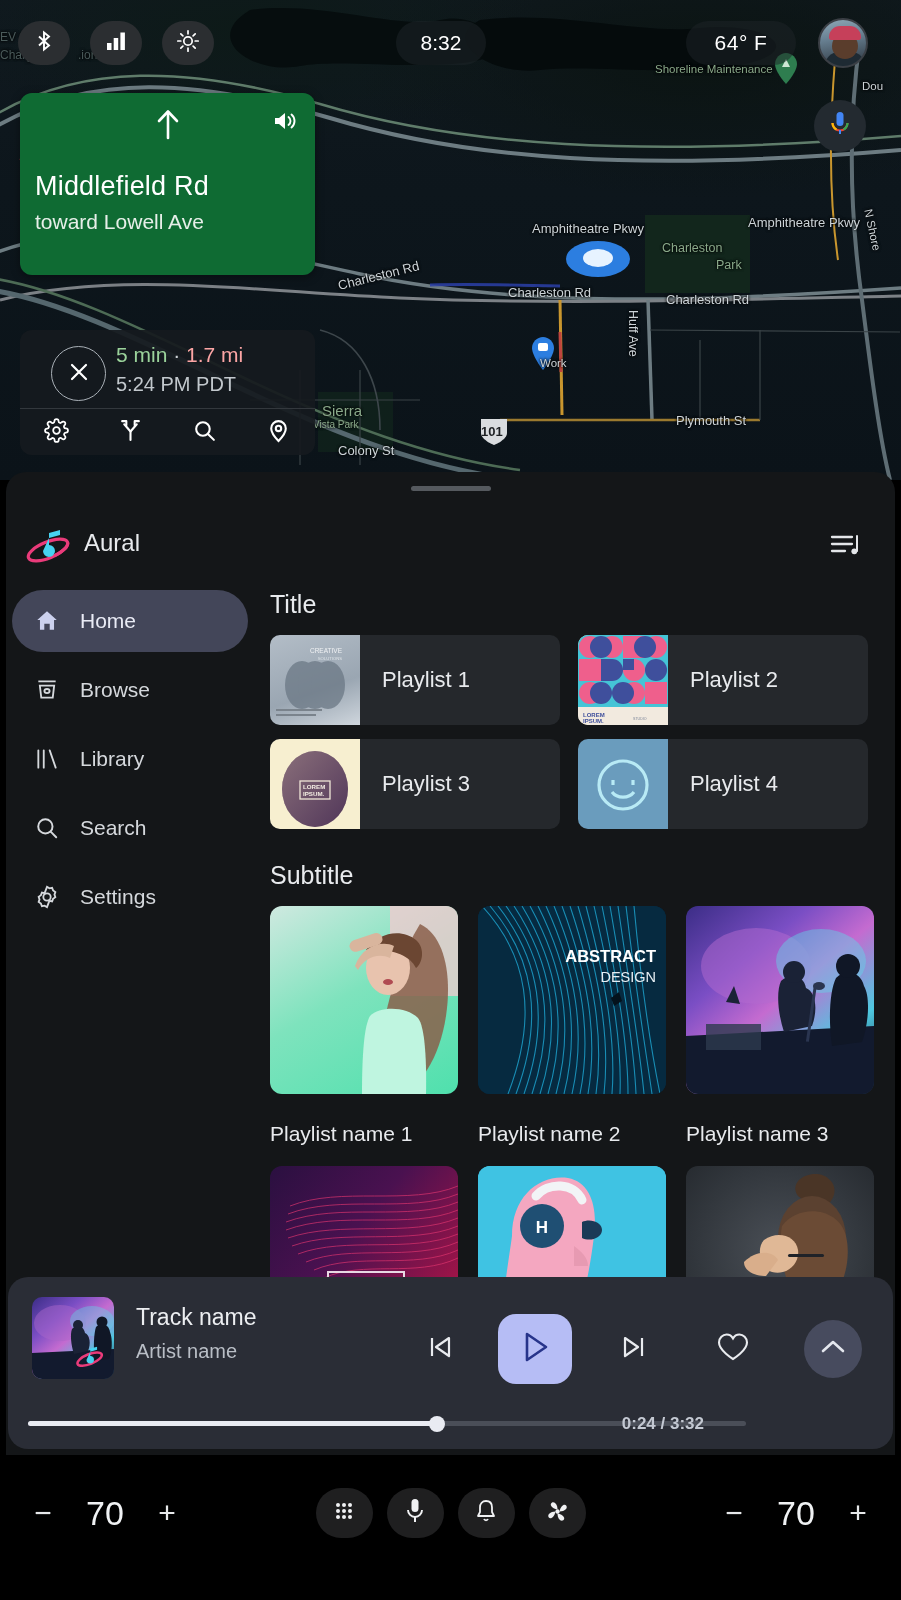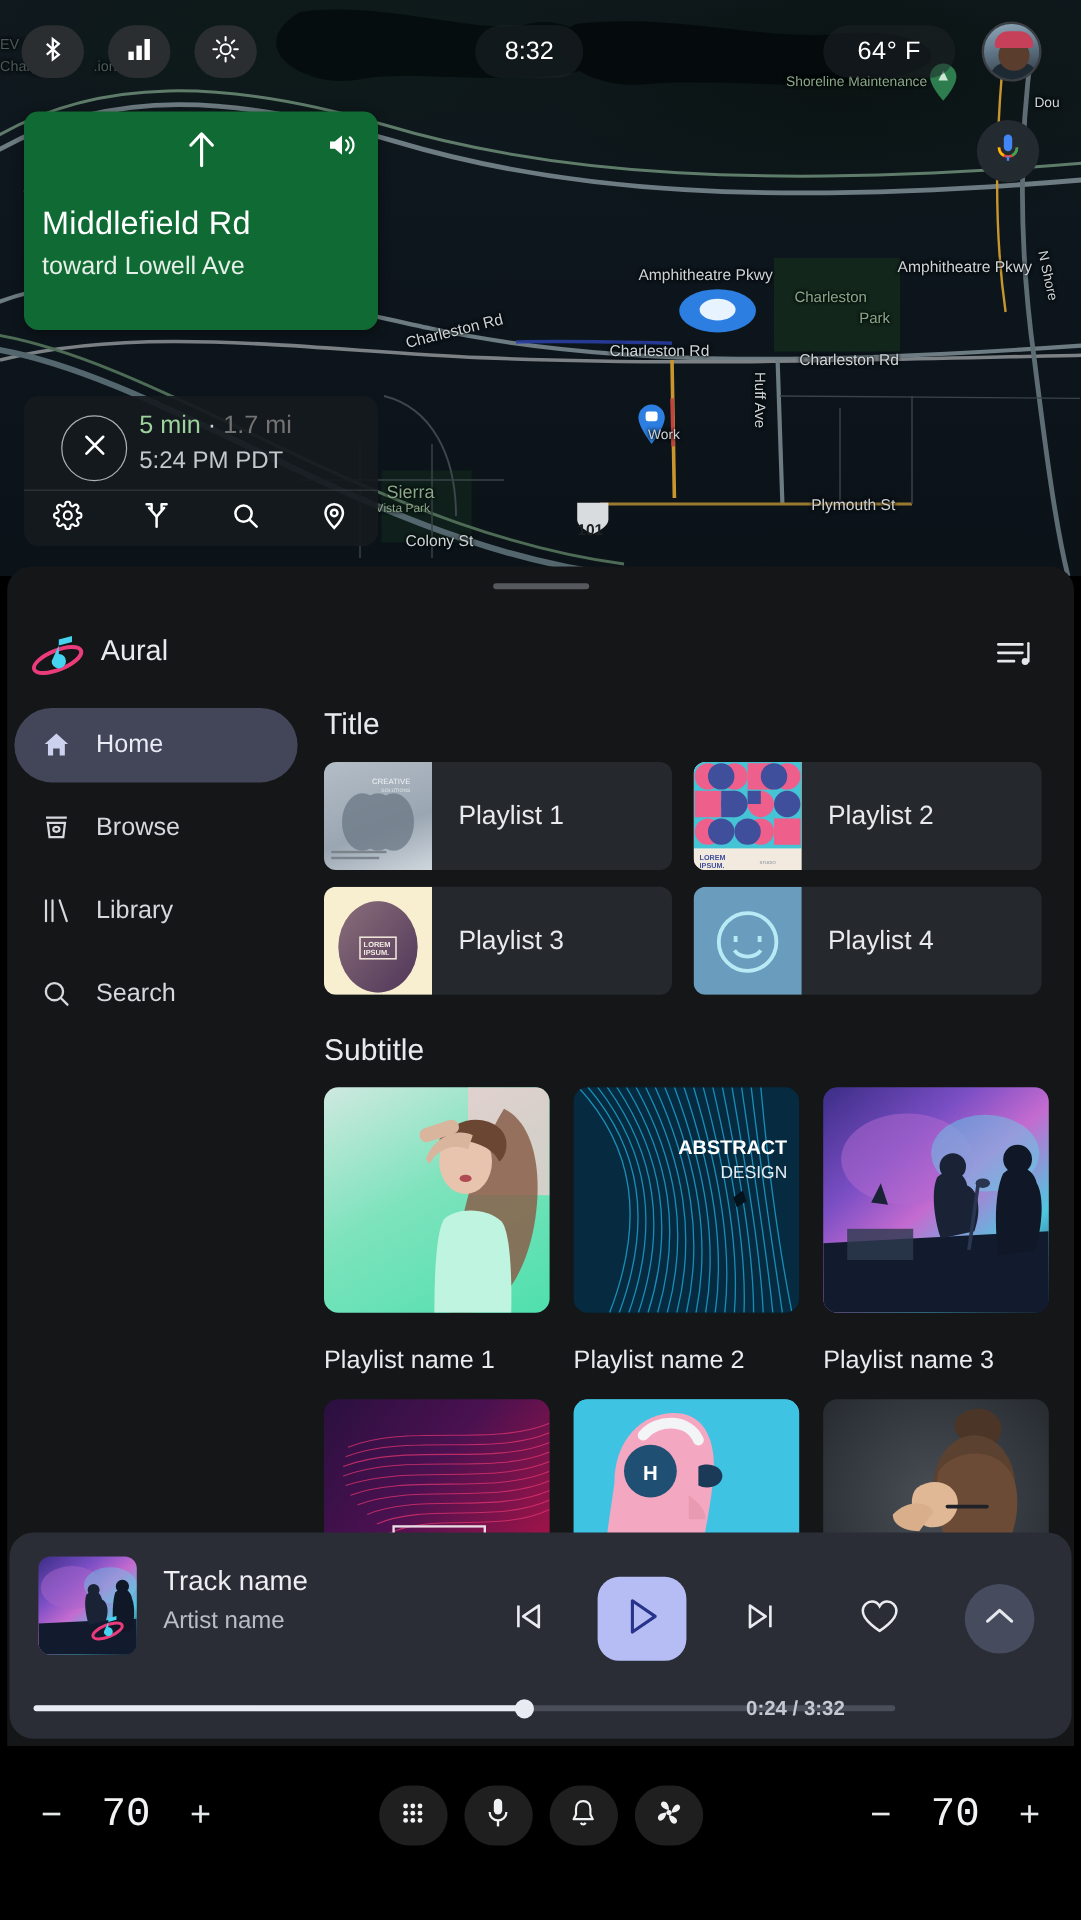--- a/index.html
+++ b/index.html
@@ -82,21 +82,21 @@
   .eta-card {
     position:absolute; left:20px; top:330px; width:295px; height:125px;
     background:rgba(22,26,30,0.92); border-radius:12px; z-index:15;
   }
   .eta-x {
     position:absolute; left:31px; top:16px; width:55px; height:55px; border-radius:50%;
     border:1.6px solid #aab1b8; display:flex; align-items:center; justify-content:center;
   }
   .eta-line1 { position:absolute; left:96px; top:13px; font-size:21px; color:#9bd39b; }
   .eta-line1 .dot { color:#cfd4d8; }
-  .eta-line1 .dist { color:#737373; }
+  .eta-line1 .dist { color:#fca5a5; }
   .eta-line2 { position:absolute; left:96px; top:43px; font-size:20px; color:#c2c8cd; }
   .eta-divider { position:absolute; left:0; top:78px; width:295px; height:1px; background:#33383d; }
   .eta-actions { position:absolute; left:0; top:79px; width:295px; height:46px; display:flex; }
   .eta-actions > div { flex:1; display:flex; align-items:center; justify-content:center; }
 
   
   .app-panel {
     position:absolute; left:6px; top:472px; width:889px; height:1000px;
     background:#141618; border-radius:20px 20px 0 0; overflow:hidden; z-index:10;
   }
@@ -161,21 +161,21 @@
                border-radius:50%; background:#e9ebf2; }
   .prog-time { position:absolute; right:22px; top:5px; font-size:17px; color:#c3c8d2; }
 
   
   .sysbar { position:absolute; left:0; top:1455px; width:901px; height:145px; background:#000; z-index:40; }
   .vol-group { position:absolute; display:flex; align-items:center; top:33px; }
   .vol-left { left:18px; }
   .vol-right { right:18px; }
   .vol-btn { width:50px; height:50px; display:flex; align-items:center; justify-content:center;
              color:#e6e8ea; font-size:30px; }
-  .vol-val { width:74px; text-align:center; color:#f0f2f4; font-size:34px;font-family:Liberation Mono, monospace; }
+  .vol-val { width:74px; text-align:center; color:#f0f2f4; font-size:34px; }
   .sys-center { position:absolute; left:50%; top:33px; transform:translateX(-50%); display:flex; gap:14px; }
   .sys-pill { width:57px; height:50px; border-radius:26px; background:#1f1f20;
               display:flex; align-items:center; justify-content:center; }
 </style>
 </head>
 <body>
 
 <div id="root">
 
   <div class="map">
@@ -237,21 +237,21 @@
     <div class="map-label" style="left:337px; top:268px; transform:rotate(-14deg);">Charleston Rd</div>
     <div class="map-label" style="left:508px; top:285px;">Charleston Rd</div>
     <div class="map-label" style="left:666px; top:292px;">Charleston Rd</div>
     <div class="map-label" style="left:640px; top:310px; transform:rotate(90deg); transform-origin:left top; font-size:12.5px;">Huff Ave</div>
     <div class="map-label small" style="left:874px; top:208px; transform:rotate(78deg); transform-origin:left top;">N Shore</div>
     <div class="map-label small" style="left:540px; top:357px;">Work</div>
     <div class="map-label park" style="left:322px; top:402px; font-size:15px;">Sierra</div>
     <div class="map-label park" style="left:313px; top:419px; font-size:10px;">Vista Park</div>
     <div class="map-label" style="left:676px; top:413px;">Plymouth St</div>
     <div class="map-label" style="left:338px; top:443px;">Colony St</div>
-    <div class="map-label" style="left:481px; top:424px; color:#1d2023; font-size:13px; font-weight:bold; text-shadow:none;margin-top:10px;">101</div>
+    <div class="map-label" style="left:481px; top:424px; color:#1d2023; font-size:13px; font-weight:bold; text-shadow:none;">101</div>
   </div>
 
   <div class="statusbar">
     <div class="sb-pill" style="left:18px;">
       <span>
         <svg width="24" height="24" viewBox="0 0 24 24" fill="none" stroke="#fff" stroke-width="1.9">
           <path d="M7 7.5 L17 16.5 L12 20.5 V3.5 L17 7.5 L7 16.5"></path>
         </svg>
       </span>
     </div>
@@ -416,20 +416,29 @@
       <div class="nav-item">
         <span class="ic">
           <svg width="26" height="26" viewBox="0 0 24 24" fill="none" stroke="#d5d8dc" stroke-width="1.8" stroke-linecap="round">
             <circle cx="10.5" cy="10.5" r="6.6"></circle>
               <path d="M15.4 15.4 L20.5 20.5"></path>
           </svg>
         </span>
         <span class="lbl">Search</span>
       </div>
 
+      <div class="nav-item">
+        <span class="ic">
+          <svg width="26" height="26" viewBox="0 0 24 24" fill="none" stroke="#d5d8dc" stroke-width="1.7">
+            <circle cx="12" cy="12" r="3.4"></circle>
+            <path d="M12 2.6 l2.2 1.4 2.5-.5 .9 2.4 2.1 1.5-.8 2.4 .8 2.4-2.1 1.5-.9 2.4-2.5-.5L12 21.4 9.8 20l-2.5 .5-.9-2.4-2.1-1.5 .8-2.4-.8-2.4 2.1-1.5 .9-2.4 2.5 .5Z"></path>
+          </svg>
+        </span>
+        <span class="lbl">Settings</span>
+      </div>
     </div>
 
     <div class="content">
       <div class="section-title">Title</div>
 
       <div class="pl-grid">
 
         <div class="pl-card">
           <div class="pl-thumb" style="background:linear-gradient(160deg,#b3bdc7 0%,#9aa6b2 60%,#cfd6dd 100%);">
             <svg width="90" height="90" viewBox="0 0 90 90">

